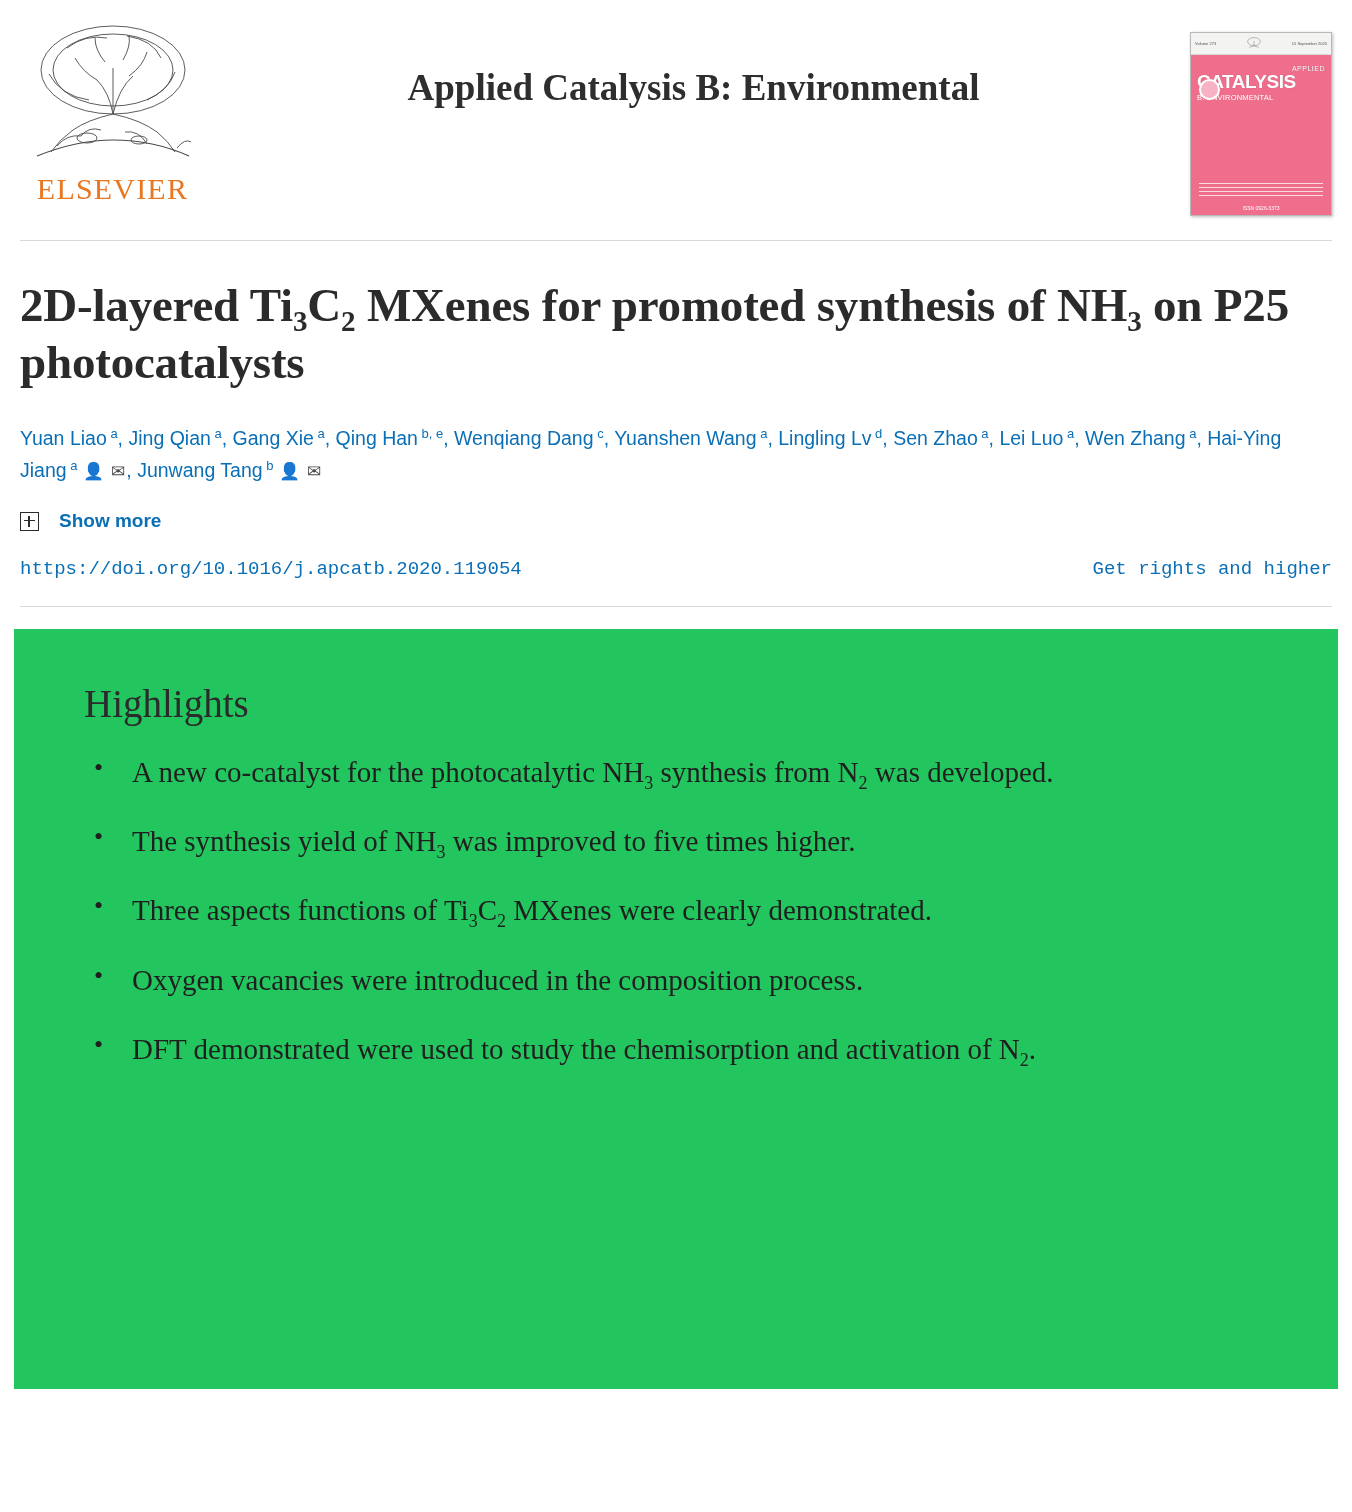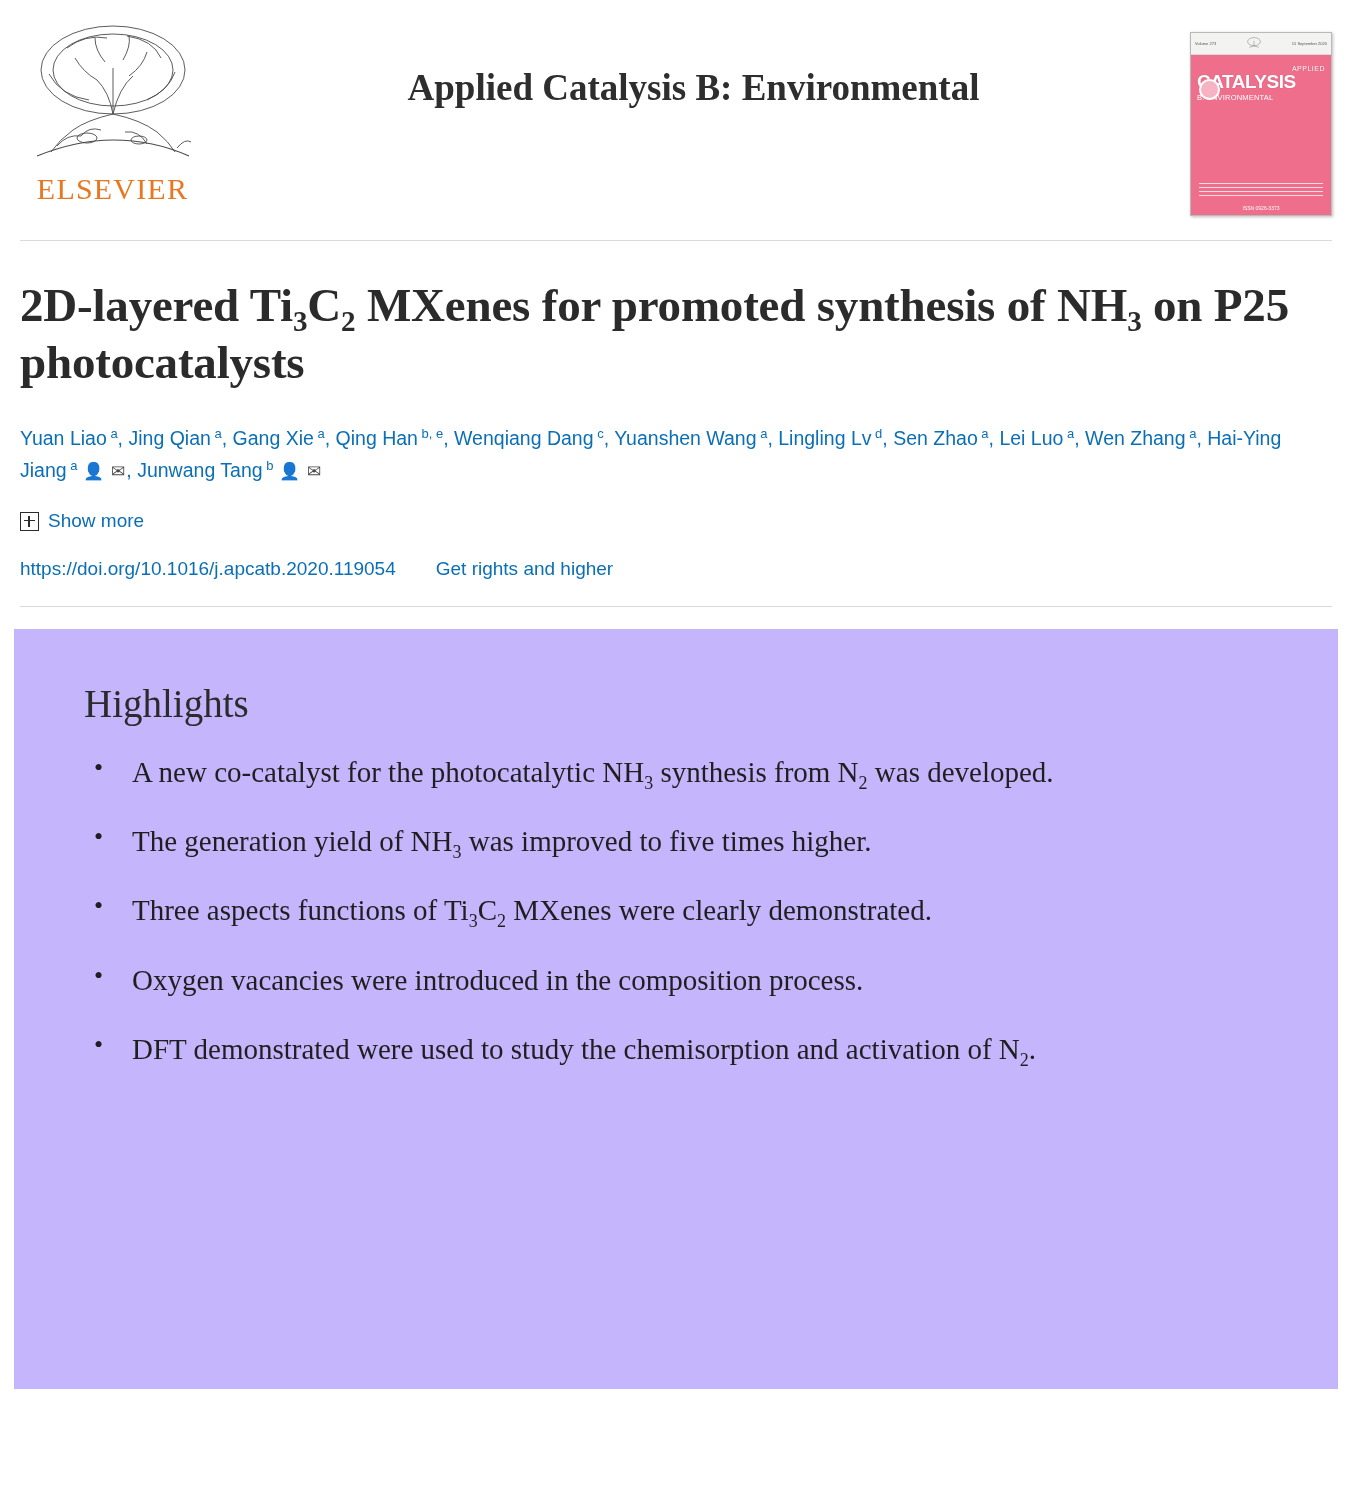--- a/index.html
+++ b/index.html
@@ -190,56 +190,57 @@
   .authors .icon-mail {
     color: #4a4a4a;
     font-size: 17px;
     padding: 0 1px;
   }
   .show-more {
     margin-top: 24px;
     font-family: "Liberation Sans", sans-serif;
     font-size: 19px;
     color: #0b6fb5;
-    font-weight: 400;
+    font-weight: 700;
     display: flex;
     align-items: center;
-    gap: 9px;
+    gap: 20px;
     cursor: pointer;
   }
   .plus-box {
     width: 17px;
     height: 17px;
     border: 1.6px solid #2b2b2b;
     position: relative;
     display: inline-block;
   }
   .plus-box:before, .plus-box:after {
     content: "";
     position: absolute;
     background: #2b2b2b;
   }
   .plus-box:before { left: 3px; right: 3px; top: 7px; height: 1.6px; }
   .plus-box:after { top: 3px; bottom: 3px; left: 7px; width: 1.6px; }
 
   .doi-row {
     margin-top: 26px;
     display: flex;
+    justify-content: space-between;
     align-items: baseline;
-    font-family: Liberation Sans, sans-serif;
+    font-family: Liberation Mono, monospace;
     font-size: 19px;
     padding-bottom: 26px;
     gap: 40px;
   }
   .doi-row a { color: #0b6fb5; text-decoration: none; }
 
   
   .highlights-box {
     margin: 22px 14px 0 14px;
-    background: #c4b5fd;
+    background: #22c55e;
     padding: 52px 70px 64px 70px;
     box-sizing: border-box;
     min-height: 760px;
   }
   .highlights-title {
     font-family: "Liberation Serif", serif;
     font-size: 39px;
     font-weight: 400;
     color: #2b2b2b;
     margin: 0 0 26px 0;
@@ -342,20 +343,20 @@
       <a href="#">Get rights and higher</a>
     </div>
   </div>
 
   <div class="rule"></div>
 
   <div class="highlights-box">
     <h2 class="highlights-title">Highlights</h2>
     <ul class="highlights-list">
         <li><span>A new co-catalyst for the photocatalytic NH</span><sub>3</sub><span> synthesis from N</span><sub>2</sub><span> was developed.</span></li>
-        <li><span>The generation yield of NH</span><sub>3</sub><span> was improved to five times higher.</span></li>
+        <li><span>The synthesis yield of NH</span><sub>3</sub><span> was improved to five times higher.</span></li>
         <li><span>Three aspects functions of Ti</span><sub>3</sub><span>C</span><sub>2</sub><span> MXenes were clearly demonstrated.</span></li>
         <li><span>Oxygen vacancies were introduced in the composition process.</span></li>
         <li><span>DFT demonstrated were used to study the chemisorption and activation of N</span><sub>2</sub><span>.</span></li>
       </ul>
   </div>
 
 </div>
 
 </body></html>

